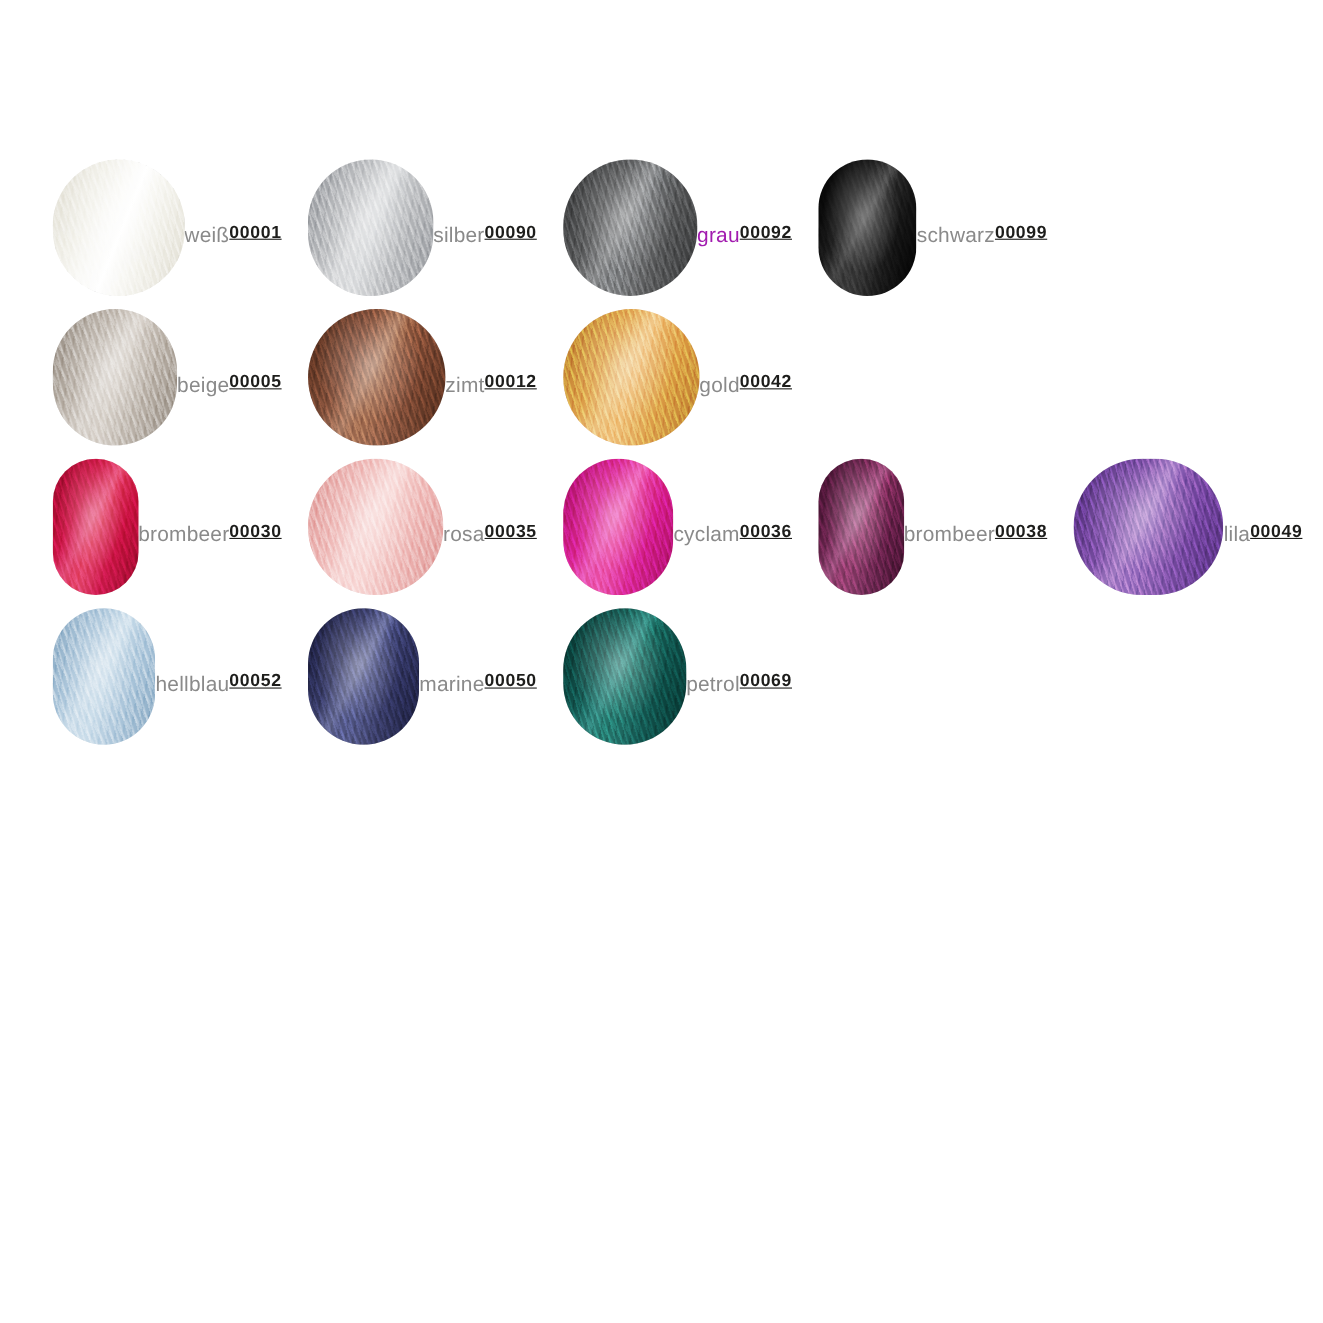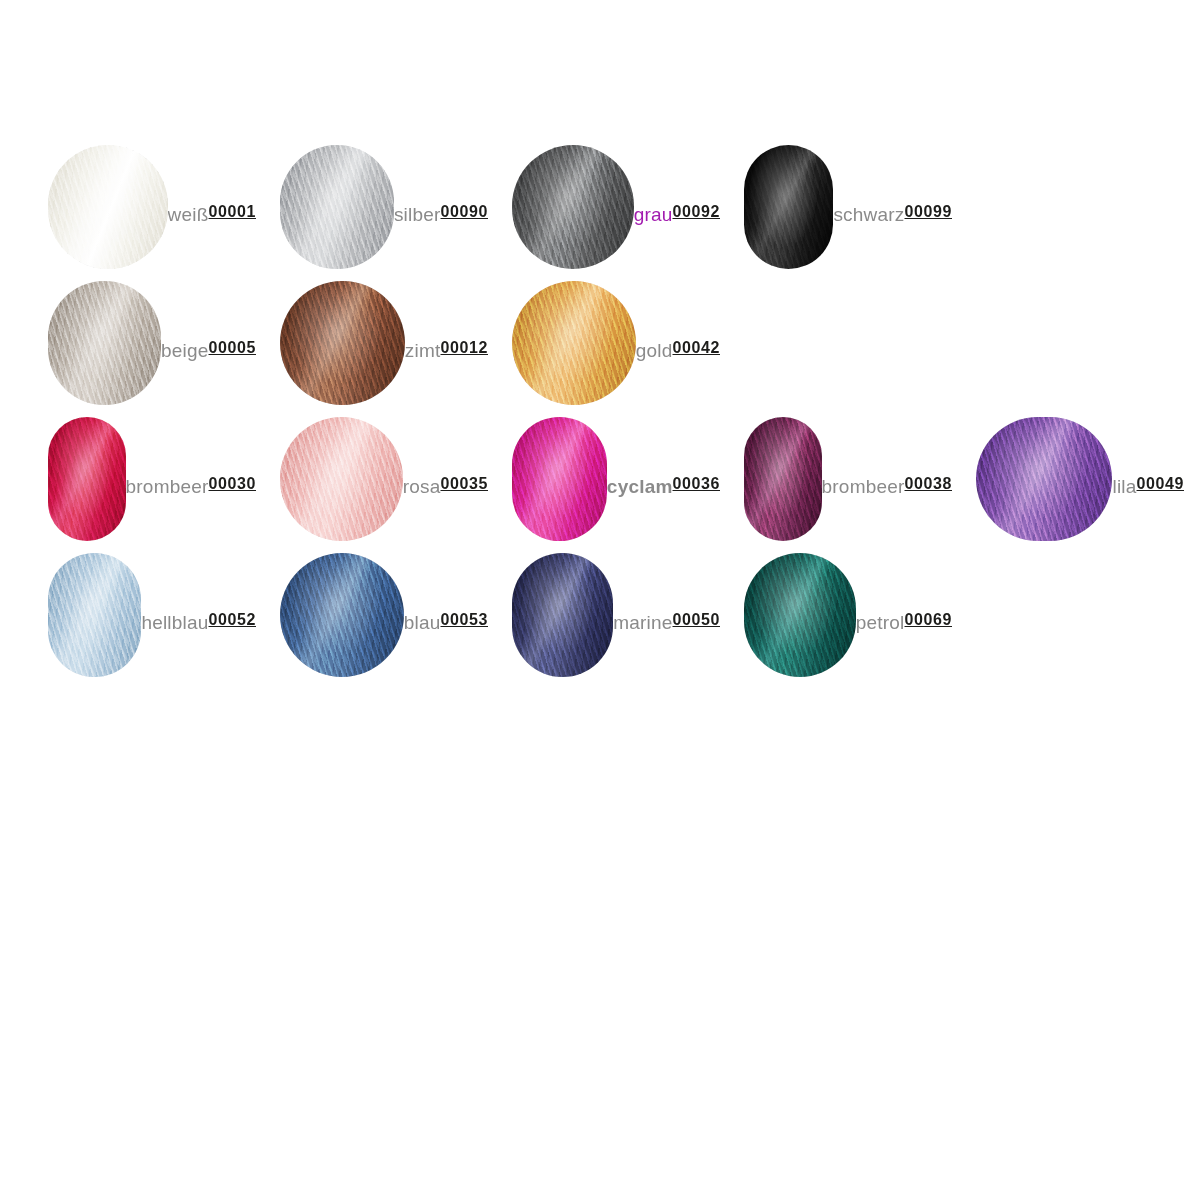--- a/index.html
+++ b/index.html
@@ -214,21 +214,21 @@
           </div>
           <div class="color-name" style="color: rgb(138, 138, 138);">rosa</div>
           <div class="color-number" style="color: rgb(29, 29, 27);">00035</div>
         </div>
         <div class="color-cell">
           <div class="yarn-ball" style="background-image: linear-gradient(112deg, rgb(160, 15, 96) 0%, rgb(208, 26, 126) 30%, rgb(232, 67, 156) 52%, rgb(208, 26, 126) 70%, rgb(160, 15, 96) 100%); background-color: rgb(208, 26, 126);">
             <div class="fibre"></div>
             <div class="seam"></div>
             <div class="shade"></div>
           </div>
-          <div class="color-name" style="color: rgb(138, 138, 138); font-weight: bold;">cyclam</div>
+          <div class="color-name" style="color: rgb(138, 138, 138);">cyclam</div>
           <div class="color-number" style="color: rgb(29, 29, 27);">00036</div>
         </div>
         <div class="color-cell">
           <div class="yarn-ball" style="background-image: linear-gradient(112deg, rgb(58, 15, 41) 0%, rgb(92, 29, 66) 30%, rgb(128, 48, 93) 52%, rgb(92, 29, 66) 70%, rgb(58, 15, 41) 100%); background-color: rgb(92, 29, 66);">
             <div class="fibre"></div>
             <div class="seam"></div>
             <div class="shade"></div>
           </div>
           <div class="color-name" style="color: rgb(138, 138, 138);">brombeer</div>
           <div class="color-number" style="color: rgb(29, 29, 27);">00038</div>
@@ -247,29 +247,20 @@
         <div class="color-cell">
           <div class="yarn-ball" style="background-image: linear-gradient(112deg, rgb(133, 166, 192) 0%, rgb(166, 194, 216) 30%, rgb(199, 219, 233) 52%, rgb(166, 194, 216) 70%, rgb(133, 166, 192) 100%); background-color: rgb(166, 194, 216);">
             <div class="fibre"></div>
             <div class="seam"></div>
             <div class="shade"></div>
           </div>
           <div class="color-name" style="color: rgb(138, 138, 138);">hellblau</div>
           <div class="color-number" style="color: rgb(29, 29, 27);">00052</div>
         </div>
         <div class="color-cell">
-          <div class="yarn-ball" style="background-image: linear-gradient(112deg, rgb(35, 57, 90) 0%, rgb(52, 83, 127) 30%, rgb(78, 114, 161) 52%, rgb(52, 83, 127) 70%, rgb(35, 57, 90) 100%); background-color: rgb(52, 83, 127);">
-            <div class="fibre"></div>
-            <div class="seam"></div>
-            <div class="shade"></div>
-          </div>
-          <div class="color-name" style="color: rgb(138, 138, 138);">blau</div>
-          <div class="color-number" style="color: rgb(29, 29, 27);">00053</div>
-        </div>
-        <div class="color-cell">
           <div class="yarn-ball" style="background-image: linear-gradient(112deg, rgb(24, 26, 54) 0%, rgb(43, 46, 85) 30%, rgb(69, 74, 121) 52%, rgb(43, 46, 85) 70%, rgb(24, 26, 54) 100%); background-color: rgb(43, 46, 85);">
             <div class="fibre"></div>
             <div class="seam"></div>
             <div class="shade"></div>
           </div>
           <div class="color-name" style="color: rgb(138, 138, 138);">marine</div>
           <div class="color-number" style="color: rgb(29, 29, 27);">00050</div>
         </div>
         <div class="color-cell">
           <div class="yarn-ball" style="background-image: linear-gradient(112deg, rgb(5, 48, 44) 0%, rgb(14, 74, 68) 30%, rgb(27, 106, 96) 52%, rgb(14, 74, 68) 70%, rgb(5, 48, 44) 100%); background-color: rgb(14, 74, 68);">

